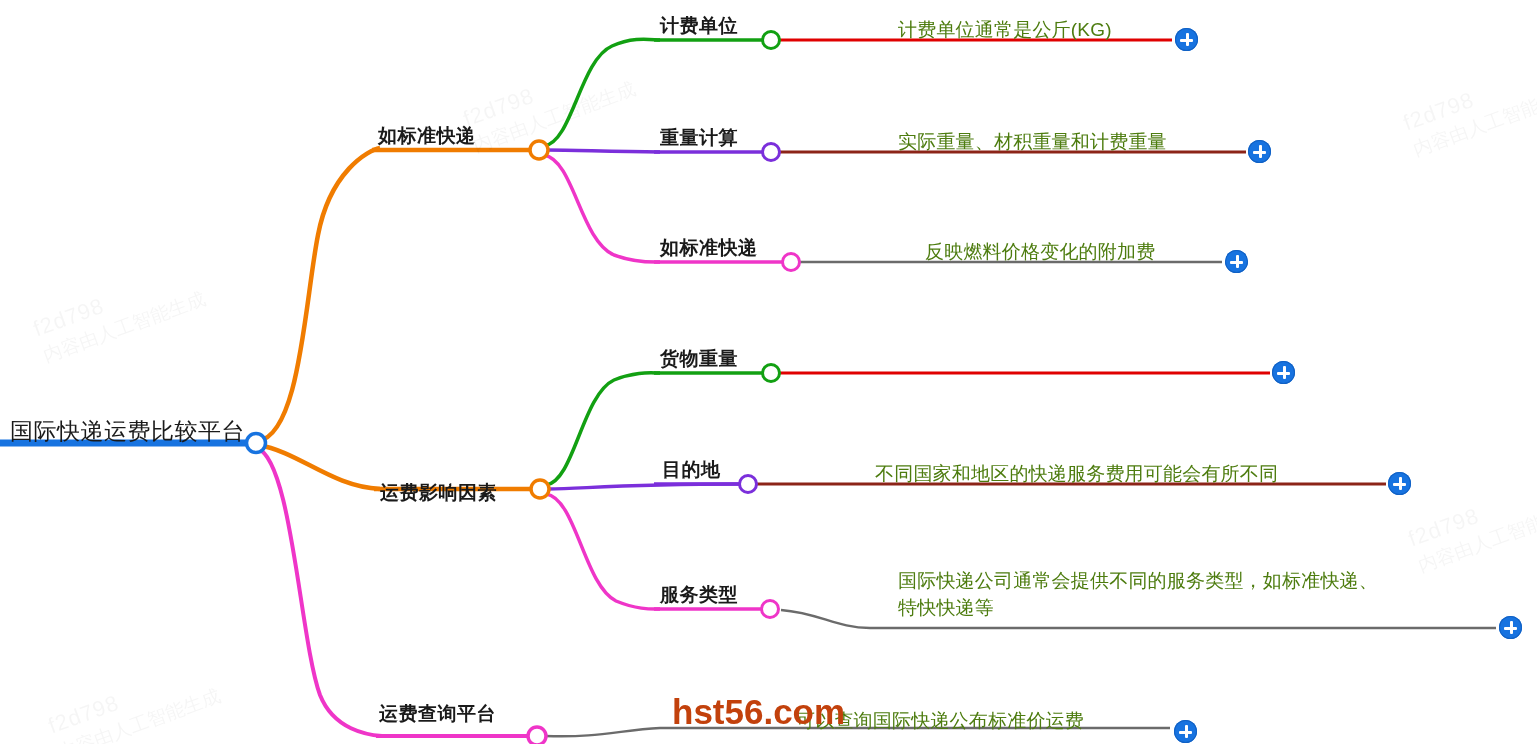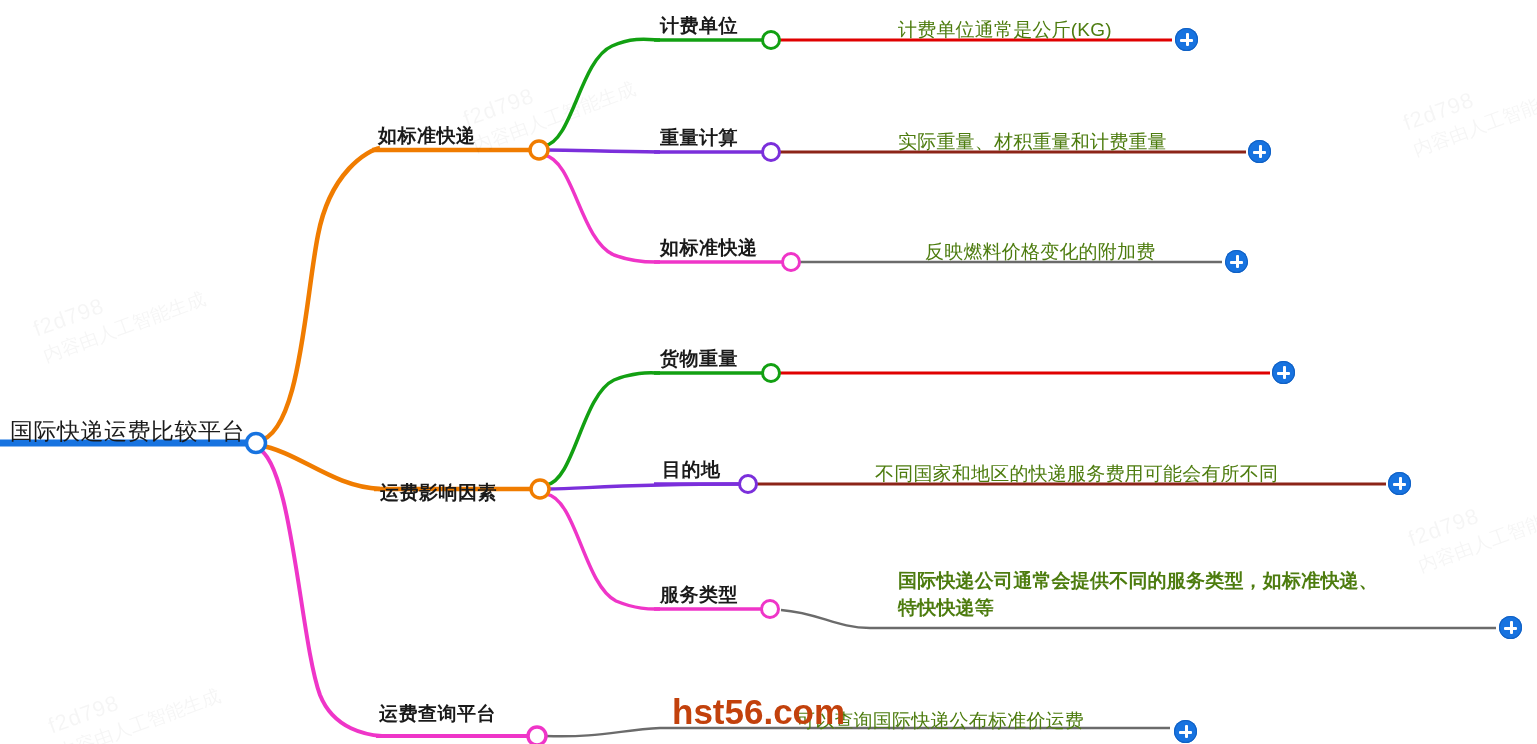--- a/index.html
+++ b/index.html
@@ -195,21 +195,21 @@
   <div class="node-label lvl2-label" style="left:380px; top:453px;margin-top:30px;">运费影响因素</div>
 
   <div class="node-label lvl3-label" style="left:660px; top:349px;">货物重量</div>
   <div class="plus-btn" style="left:1272px; top:361px;"></div>
 
   <div class="node-label lvl3-label" style="left:662px; top:460px;">目的地</div>
   <div class="leaf-label" style="left:875px; top:460px;">不同国家和地区的快递服务费用可能会有所不同</div>
   <div class="plus-btn" style="left:1388px; top:472px;"></div>
 
   <div class="node-label lvl3-label" style="left:660px; top:585px;">服务类型</div>
-  <div class="leaf-label" style="left:898px; top:567px;font-weight:bold;">国际快递公司通常会提供不同的服务类型，如标准快递、
+  <div class="leaf-label" style="left:898px; top:567px;">国际快递公司通常会提供不同的服务类型，如标准快递、
 特快快递等</div>
   <div class="plus-btn" style="left:1499px; top:616px;"></div>
 
   <div class="node-label lvl2-label" style="left:379px; top:704px;">运费查询平台</div>
   <div class="leaf-label" style="left:796px; top:707px;">可以查询国际快递公布标准价运费</div>
   <div class="plus-btn" style="left:1174px; top:720px;"></div>
 
   <div class="brand" style="left:672px; top:692px;">hst56.com</div>
 
 </div>

